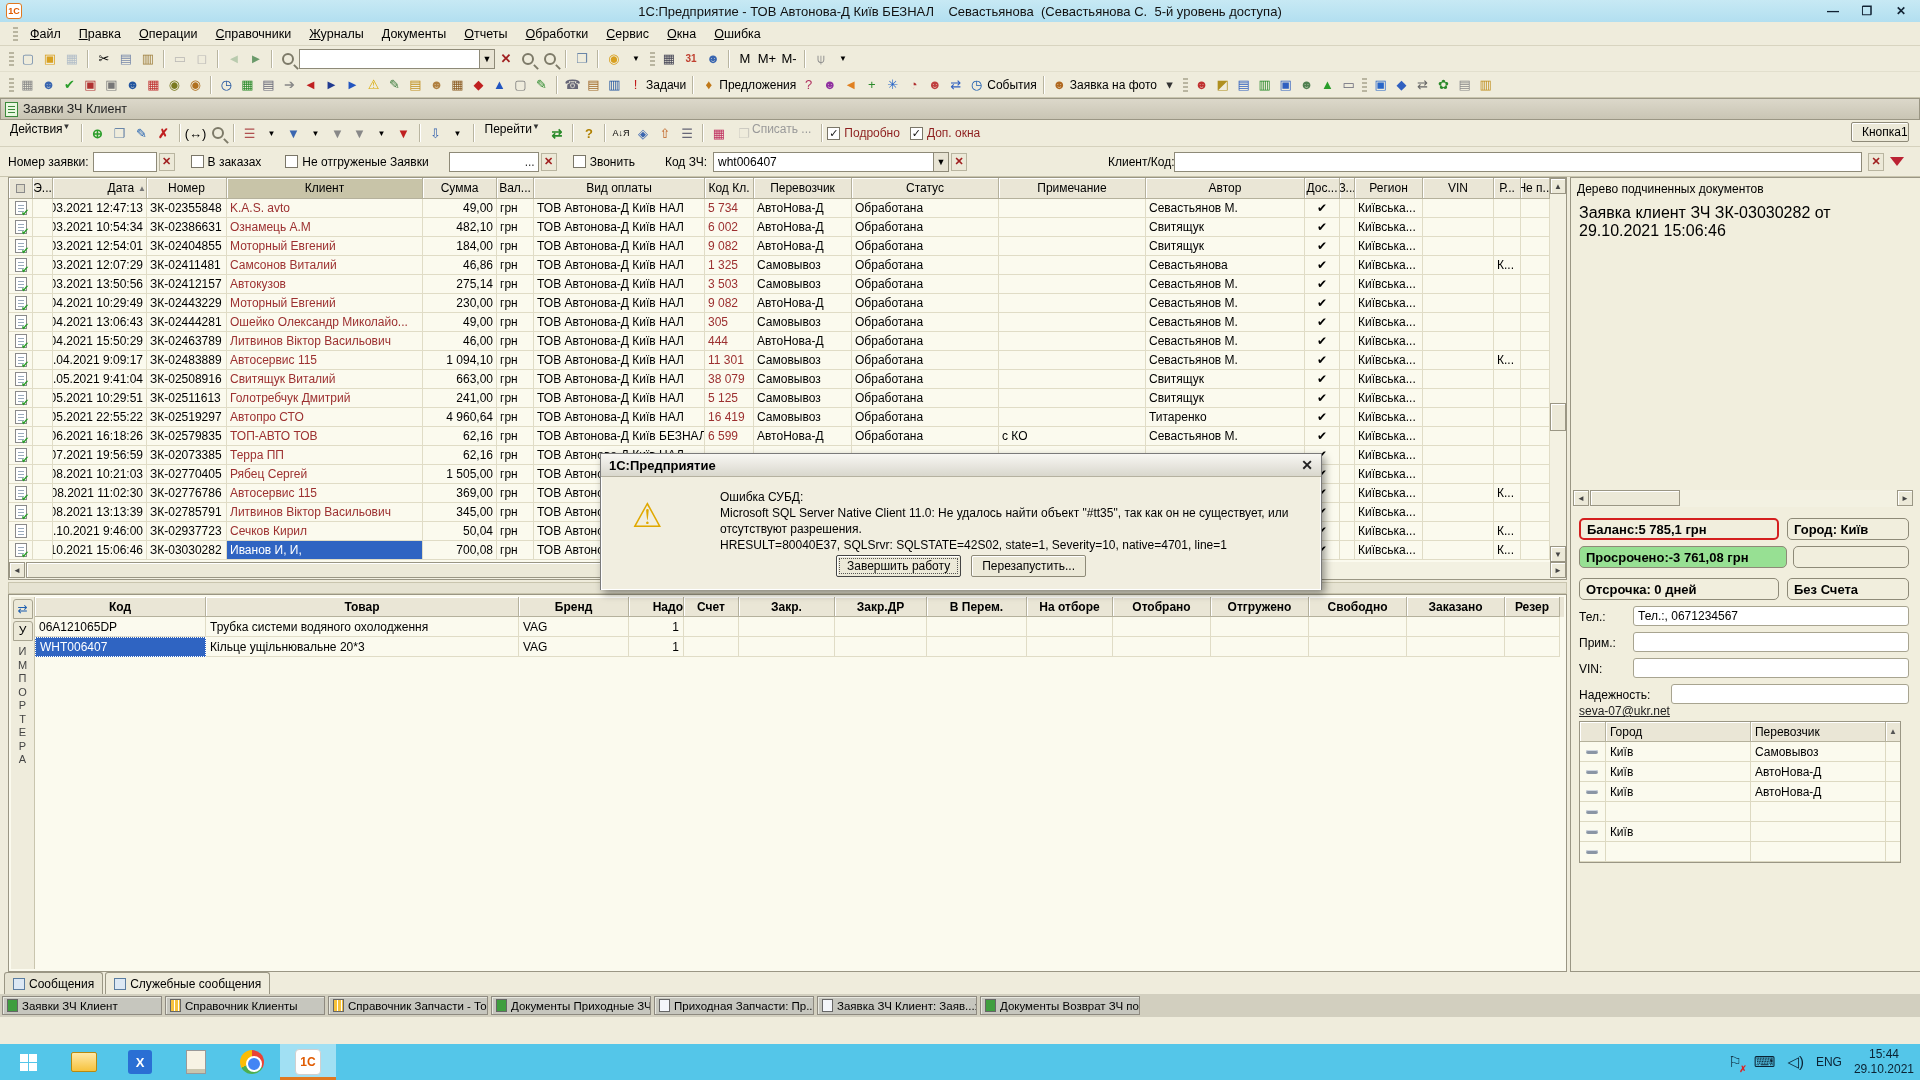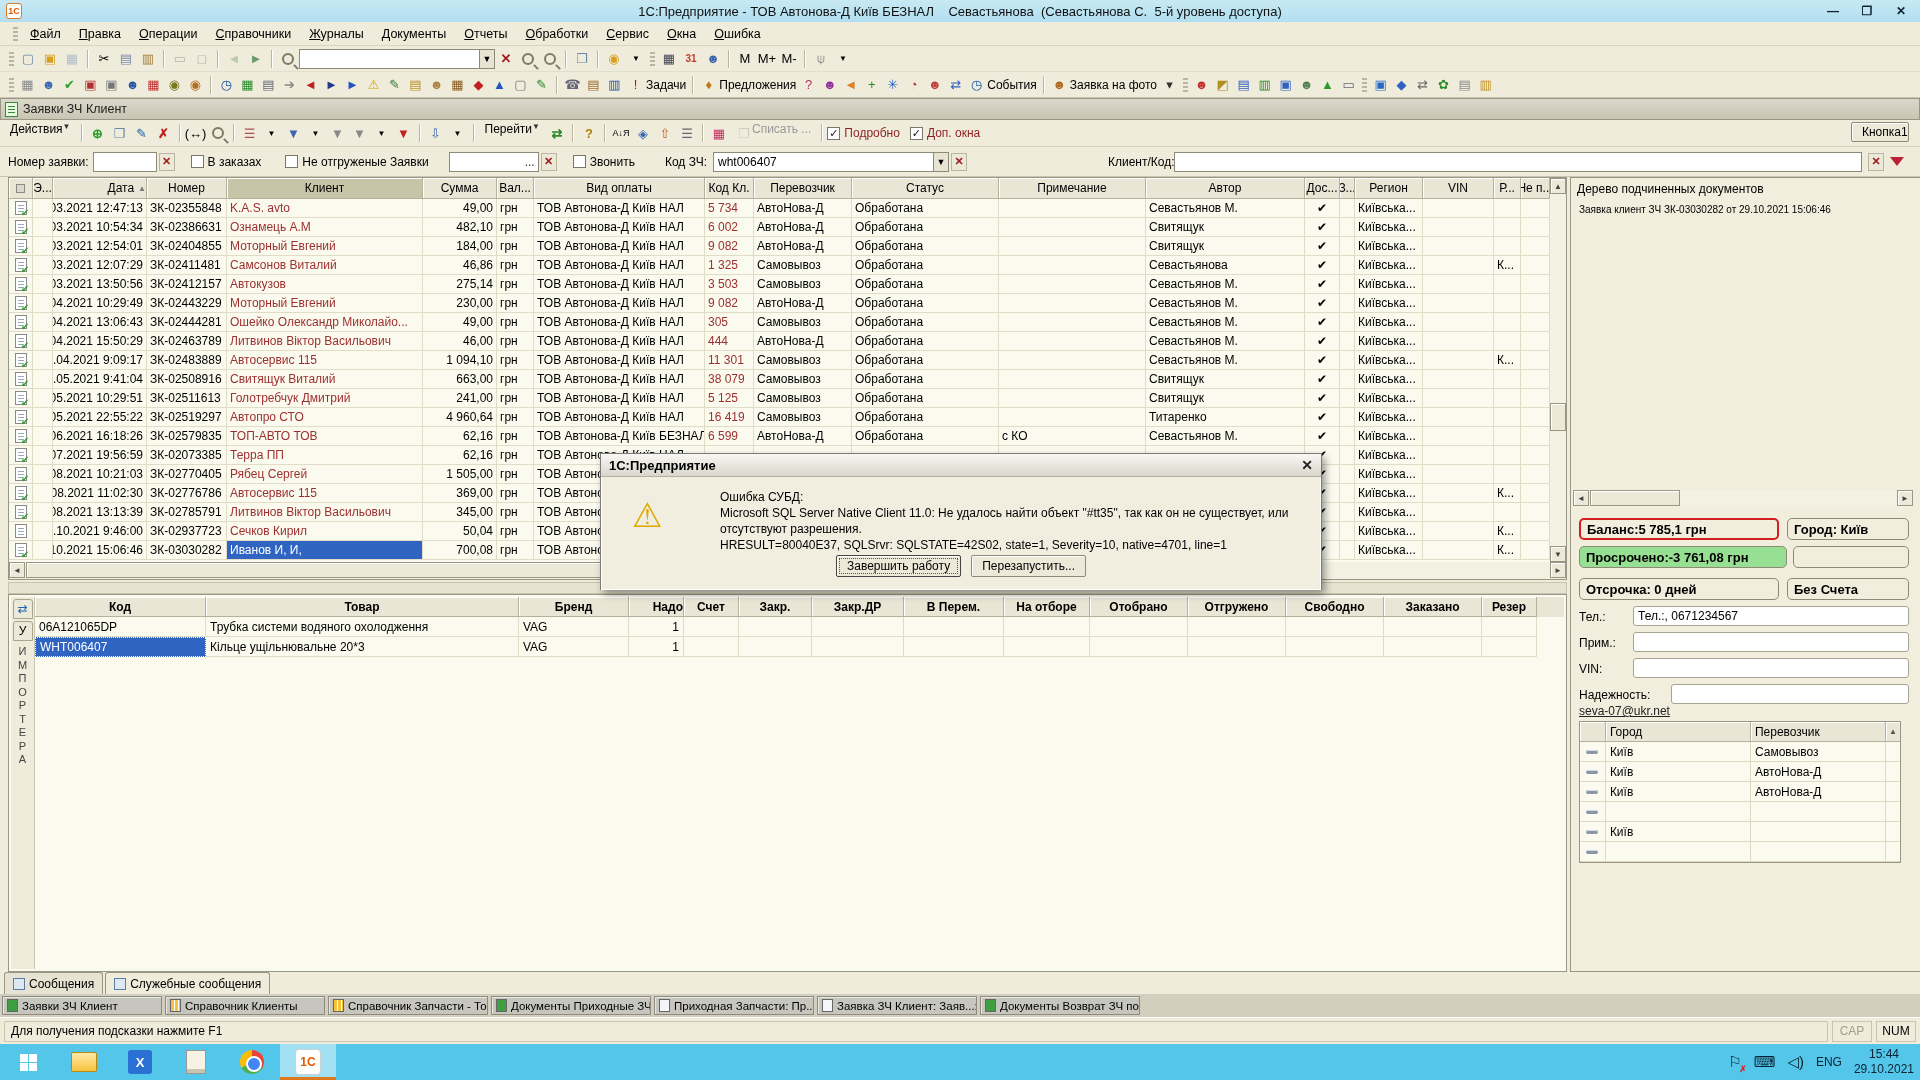--- a/index.html
+++ b/index.html
@@ -67,21 +67,21 @@
   .rowico::before{content:"";position:absolute;left:2px;top:3px;right:2px;height:1px;background:#9ab;box-shadow:0 3px #9ab,0 6px #9ab}
   .tr[data-icon="c"] .rowico::after{content:"✔";position:absolute;right:-4px;bottom:-4px;color:#2a9e2a;font-size:10px}
   .sorticon{font-size:8px;color:#777;margin-left:4px}
   
   .sb{background:#f3f1e2;position:absolute}
   .sbtn{position:absolute;width:16px;height:16px;background:#ece9d8;border:1px solid #9a9684;box-shadow:inset 1px 1px 0 #fff;font-size:8px;display:flex;align-items:center;justify-content:center;color:#444}
   .sthumb{position:absolute;background:#ece9d8;border:1px solid #9a9684;box-shadow:inset 1px 1px 0 #fff}
   
   .rpanel{position:absolute;left:1570px;top:177px;width:386px;height:795px;background:#f1eedd;border:1px solid #9a9684}
   .rp-title{padding:4px 6px;font-size:12px}
-  .rp-tree{position:absolute;left:2px;top:22px;width:326px;height:288px;font-size:10px;padding:4px 6px}
+  .rp-tree{position:absolute;left:2px;top:22px;width:326px;height:288px;font-size:16px;padding:4px 6px}
   .infobox{position:absolute;border:1px solid #8e8a78;border-radius:5px;background:#f1eedd;font-weight:bold;font-size:13px;display:flex;align-items:center;padding:0 6px;height:22px;white-space:nowrap;overflow:hidden}
   .rp-lbl{position:absolute;font-size:12px}
   .rp-inp{position:absolute;background:#fff;border:1px solid #a8a490;border-radius:3px;height:20px;font-size:12px;display:flex;align-items:center;padding:0 4px}
   .email{position:absolute;font-size:12px;text-decoration:underline;color:#222}
   .ctab{position:absolute;left:8px;top:543px;width:322px;background:#fbfaee;border:1px solid #9a9684}
   .ctr{display:flex;height:20px}
   .ctd{border-right:1px solid #ddd9c2;border-bottom:1px solid #ddd9c2;font-size:12px;display:flex;align-items:center;padding:0 4px;overflow:hidden;white-space:nowrap}
   .ct-i{width:26px;justify-content:center}.ct-city{width:146px}.ct-car{width:136px}
   .cth{background:#eae6d6;box-shadow:inset 1px 1px 0 #fff;border-right:1px solid #b5b19c;border-bottom:1px solid #b5b19c}
   .dash{width:12px;height:4px;background:#8a95a5;border-radius:2px;box-shadow:inset 0 1px 0 #cfd6e0}
@@ -89,21 +89,21 @@
   .bottom{position:absolute;left:8px;top:594px;width:1559px;height:378px;background:#fbfaee;border:1px solid #9a9684}
   .splitter{position:absolute;left:8px;top:582px;width:1559px;height:12px;background:#e6e3d2;border:1px solid #c9c5ae}
   .sidecol{position:absolute;left:2px;top:2px;width:24px;height:372px;background:#efecdc;border-right:1px solid #c9c5ae}
   .sidetab{width:20px;margin:2px auto;border:1px solid #a8a490;border-radius:3px 3px 0 0;background:#ece9d8;display:flex;align-items:center;justify-content:center;font-size:12px;padding:2px 0}
   .sideletters{display:flex;flex-direction:column;align-items:center;font-size:11px;color:#444;line-height:13.5px;margin-top:4px}
   .gtable{position:absolute;left:26px;top:2px;right:2px}
   .gh{display:flex;height:20px;background:#eae6d6}
   .gth{font-weight:bold;font-size:12px;display:flex;align-items:center;justify-content:center;border-right:1px solid #b5b19c;border-bottom:1px solid #b5b19c;box-shadow:inset 1px 1px 0 #fff;white-space:nowrap;overflow:hidden}
   .gtr{display:flex;height:20px;background:#fbfaee}
   .gtd{font-size:12px;display:flex;align-items:center;padding:0 4px;border-right:1px solid #e0dcc6;border-bottom:1px solid #e0dcc6;white-space:nowrap;overflow:hidden}
-  .g-code{width:171px}.g-name{width:313px}.g-brand{width:110px}.g-need{width:55px;justify-content:flex-end}.g-schet{width:55px}.g-zakr{width:73px}.g-zakrdr{width:92px}.g-vperem{width:100px}.g-naotb{width:86px}.g-otobr{width:98px}.g-otgr{width:98px}.g-svob{width:98px}.g-zakaz{width:98px}.g-rezer{width:55px}
+  .g-code{width:171px}.g-name{width:313px}.g-brand{width:110px}.g-need{width:55px;justify-content:flex-end}.g-schet{width:55px}.g-zakr{width:96px}.g-zakrdr{width:92px}.g-vperem{width:100px}.g-naotb{width:86px}.g-otobr{width:98px}.g-otgr{width:98px}.g-svob{width:98px}.g-zakaz{width:98px}.g-rezer{width:55px}
   .gtr[data-sel="1"] .g-code{background:#2f64c2;color:#fff;border:1px dotted #fff}
   
   .btabs{position:absolute;left:4px;top:972px;height:22px;display:flex;gap:2px}
   .btab{display:flex;align-items:center;gap:4px;padding:2px 8px;background:#e6e3d2;border:1px solid #9a9684;border-bottom:none;border-radius:3px 3px 0 0;font-size:12px}
   .btab[data-active="1"]{background:#efecdc;height:22px}
   .tabico{width:12px;height:12px;background:#dce8f4;border:1px solid #5b7da0}
   .mdibar{position:absolute;left:0;top:994px;width:1920px;height:23px;background:#d2cfbf;display:flex;align-items:center;gap:3px;padding-left:2px}
   .mdibtn{width:160px;height:19px;background:#c6c6be;border:1px solid #8e8a80;box-shadow:inset 1px 1px 0 #e8e8e0;display:flex;align-items:center;gap:4px;padding:0 4px;font-size:11.5px;white-space:nowrap;overflow:hidden}
   .mdico{width:11px;height:13px;flex:0 0 auto;border:1px solid #666}
   .mdico[data-ic="green"]{background:#3f9e3f}
@@ -1340,25 +1340,20 @@
         <span>Заявка ЗЧ Клиент: Заяв...:46</span>
       </span>
 
       <span class="mdibtn">
         <span class="mdico" data-ic="green"></span>
         <span>Документы Возврат ЗЧ по...</span>
       </span>
 
   </div>
 
-  <div class="statusbar">
-    <span class="sb-hint">Для получения подсказки нажмите F1</span>
-    <span class="kbox kcap">CAP</span>
-    <span class="kbox">NUM</span>
-  </div>
 
   <div class="taskbar">
     <span class="startbtn">
         <span class="winlogo">
           <span></span>
           <span></span>
           <span></span>
           <span></span>
         </span>
       </span>

